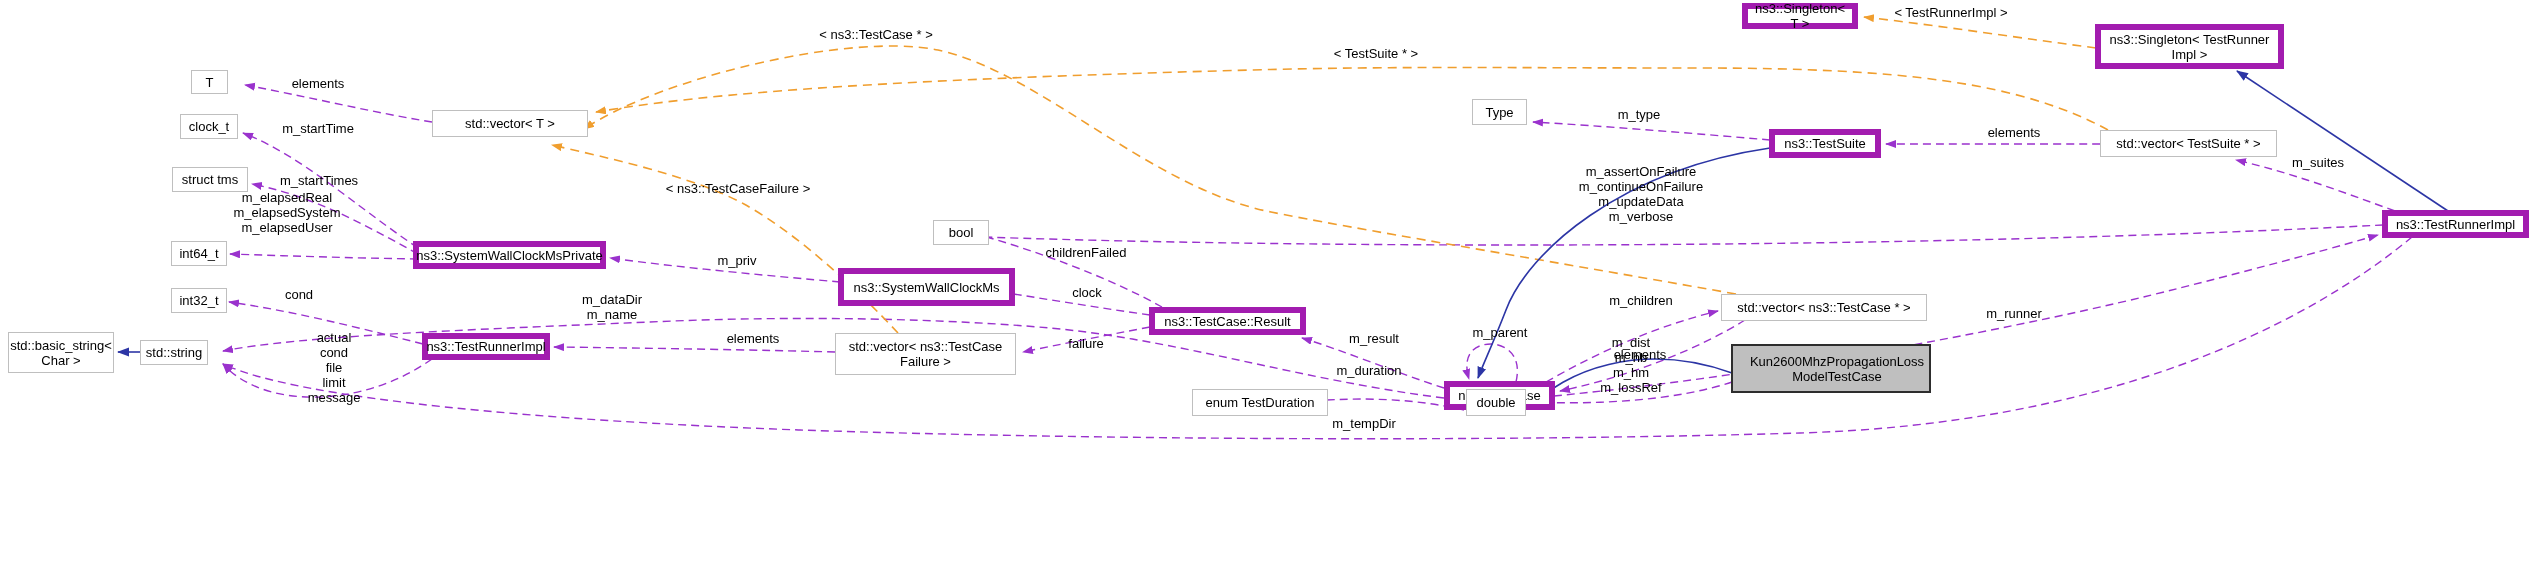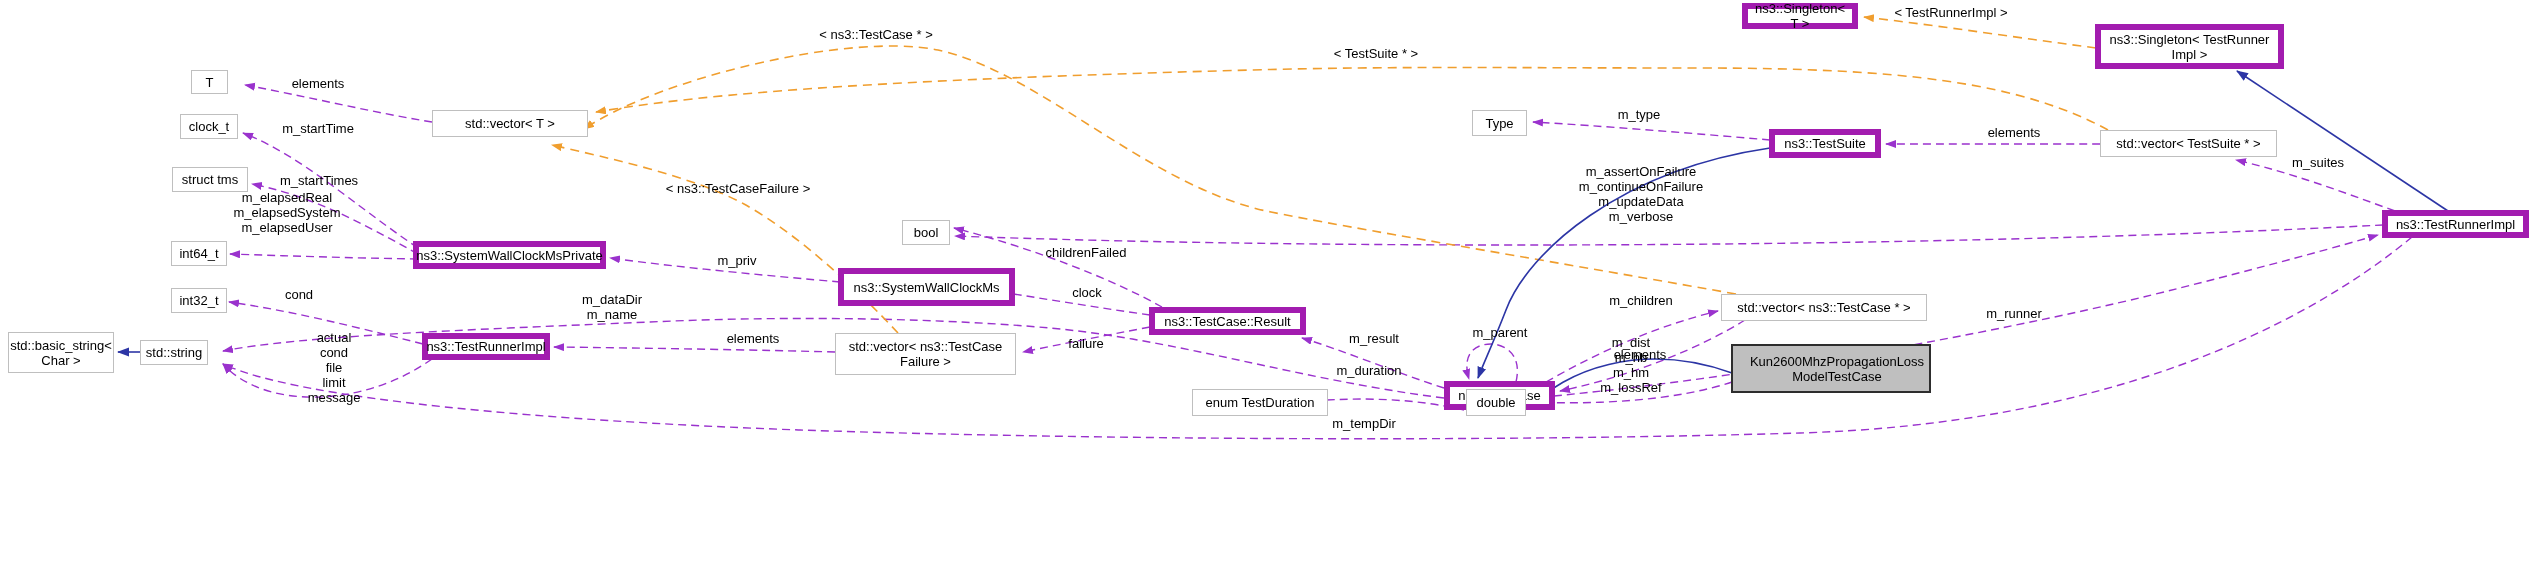--- a/index.html
+++ b/index.html
@@ -82,27 +82,27 @@
   <div class="node" style="left:171px;top:288px;width:56px;height:25px">int32_t</div>
   <div class="node" style="left:8px;top:332px;width:106px;height:41px">std::basic_string&lt;
 Char &gt;</div>
   <div class="node" style="left:140px;top:340px;width:68px;height:25px">std::string</div>
   <div class="node" style="left:432px;top:110px;width:156px;height:27px">std::vector&lt; T &gt;</div>
   <div class="node main" style="left:413px;top:241px;width:193px;height:28px">ns3::SystemWallClockMsPrivate</div>
   <div class="node main" style="left:838px;top:268px;width:177px;height:38px">ns3::SystemWallClockMs</div>
   <div class="node" style="left:835px;top:333px;width:181px;height:42px">std::vector&lt; ns3::TestCase
 Failure &gt;</div>
   <div class="node main" style="left:422px;top:333px;width:128px;height:27px">ns3::TestRunnerImpl</div>
-  <div class="node" style="left:902px;top:220px;width:48px;height:25px">bool</div>
+  <div class="node" style="left:933px;top:220px;width:56px;height:25px">bool</div>
   <div class="node main" style="left:1149px;top:307px;width:157px;height:28px">ns3::TestCase::Result</div>
   <div class="node main" style="left:1444px;top:381px;width:111px;height:29px">ns3::TestCase</div>
   <div class="node" style="left:1721px;top:294px;width:206px;height:27px">std::vector&lt; ns3::TestCase * &gt;</div>
   <div class="node main" style="left:1769px;top:129px;width:112px;height:29px">ns3::TestSuite</div>
   <div class="node" style="left:2100px;top:130px;width:177px;height:27px">std::vector&lt; TestSuite * &gt;</div>
-  <div class="node" style="left:1472px;top:110px;width:55px;height:26px">Type</div>
+  <div class="node" style="left:1472px;top:99px;width:55px;height:26px">Type</div>
   <div class="node main" style="left:1742px;top:3px;width:116px;height:26px">ns3::Singleton&lt; T &gt;</div>
   <div class="node main" style="left:2095px;top:24px;width:189px;height:45px">ns3::Singleton&lt; TestRunner
 Impl &gt;</div>
   <div class="node main" style="left:2382px;top:210px;width:147px;height:28px">ns3::TestRunnerImpl</div>
   <div class="node" style="left:1192px;top:389px;width:136px;height:27px">enum TestDuration</div>
   <div class="node" style="left:1466px;top:389px;width:60px;height:27px">double</div>
   <div class="node current" style="left:1731px;top:344px;width:200px;height:49px">Kun2600MhzPropagationLoss
 ModelTestCase</div>
 
   <div class="elabel" style="left:318px;top:76px">elements</div>

